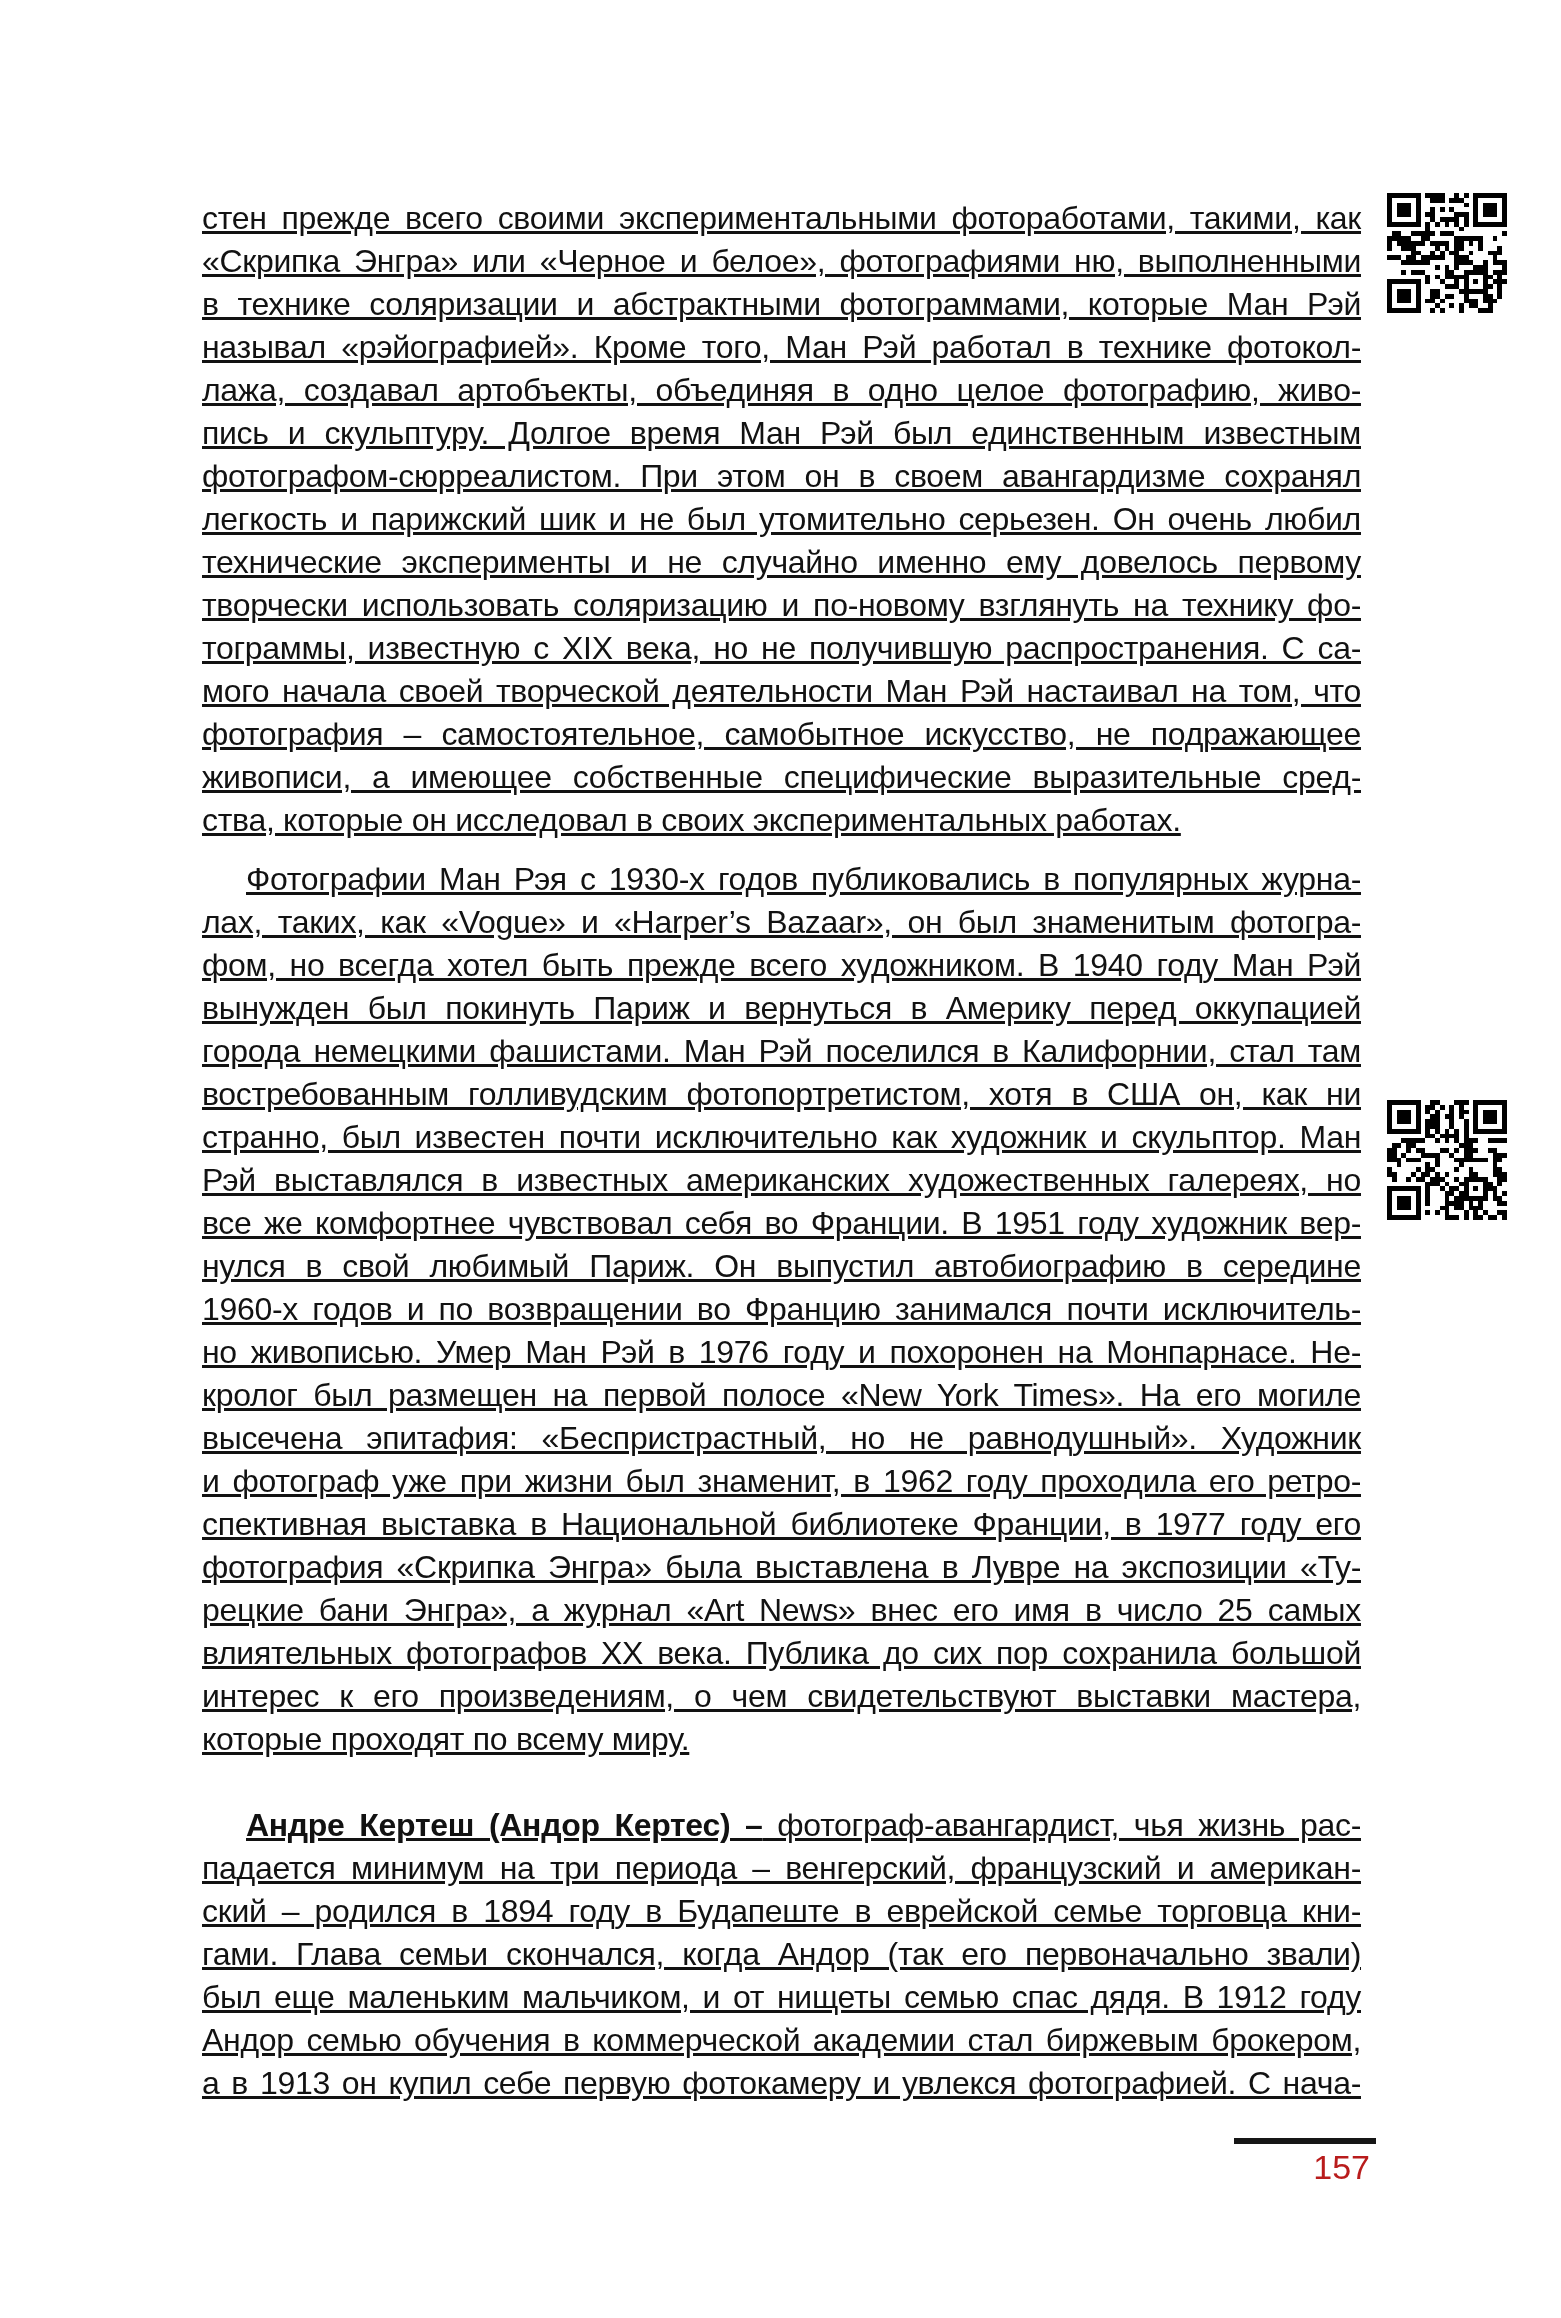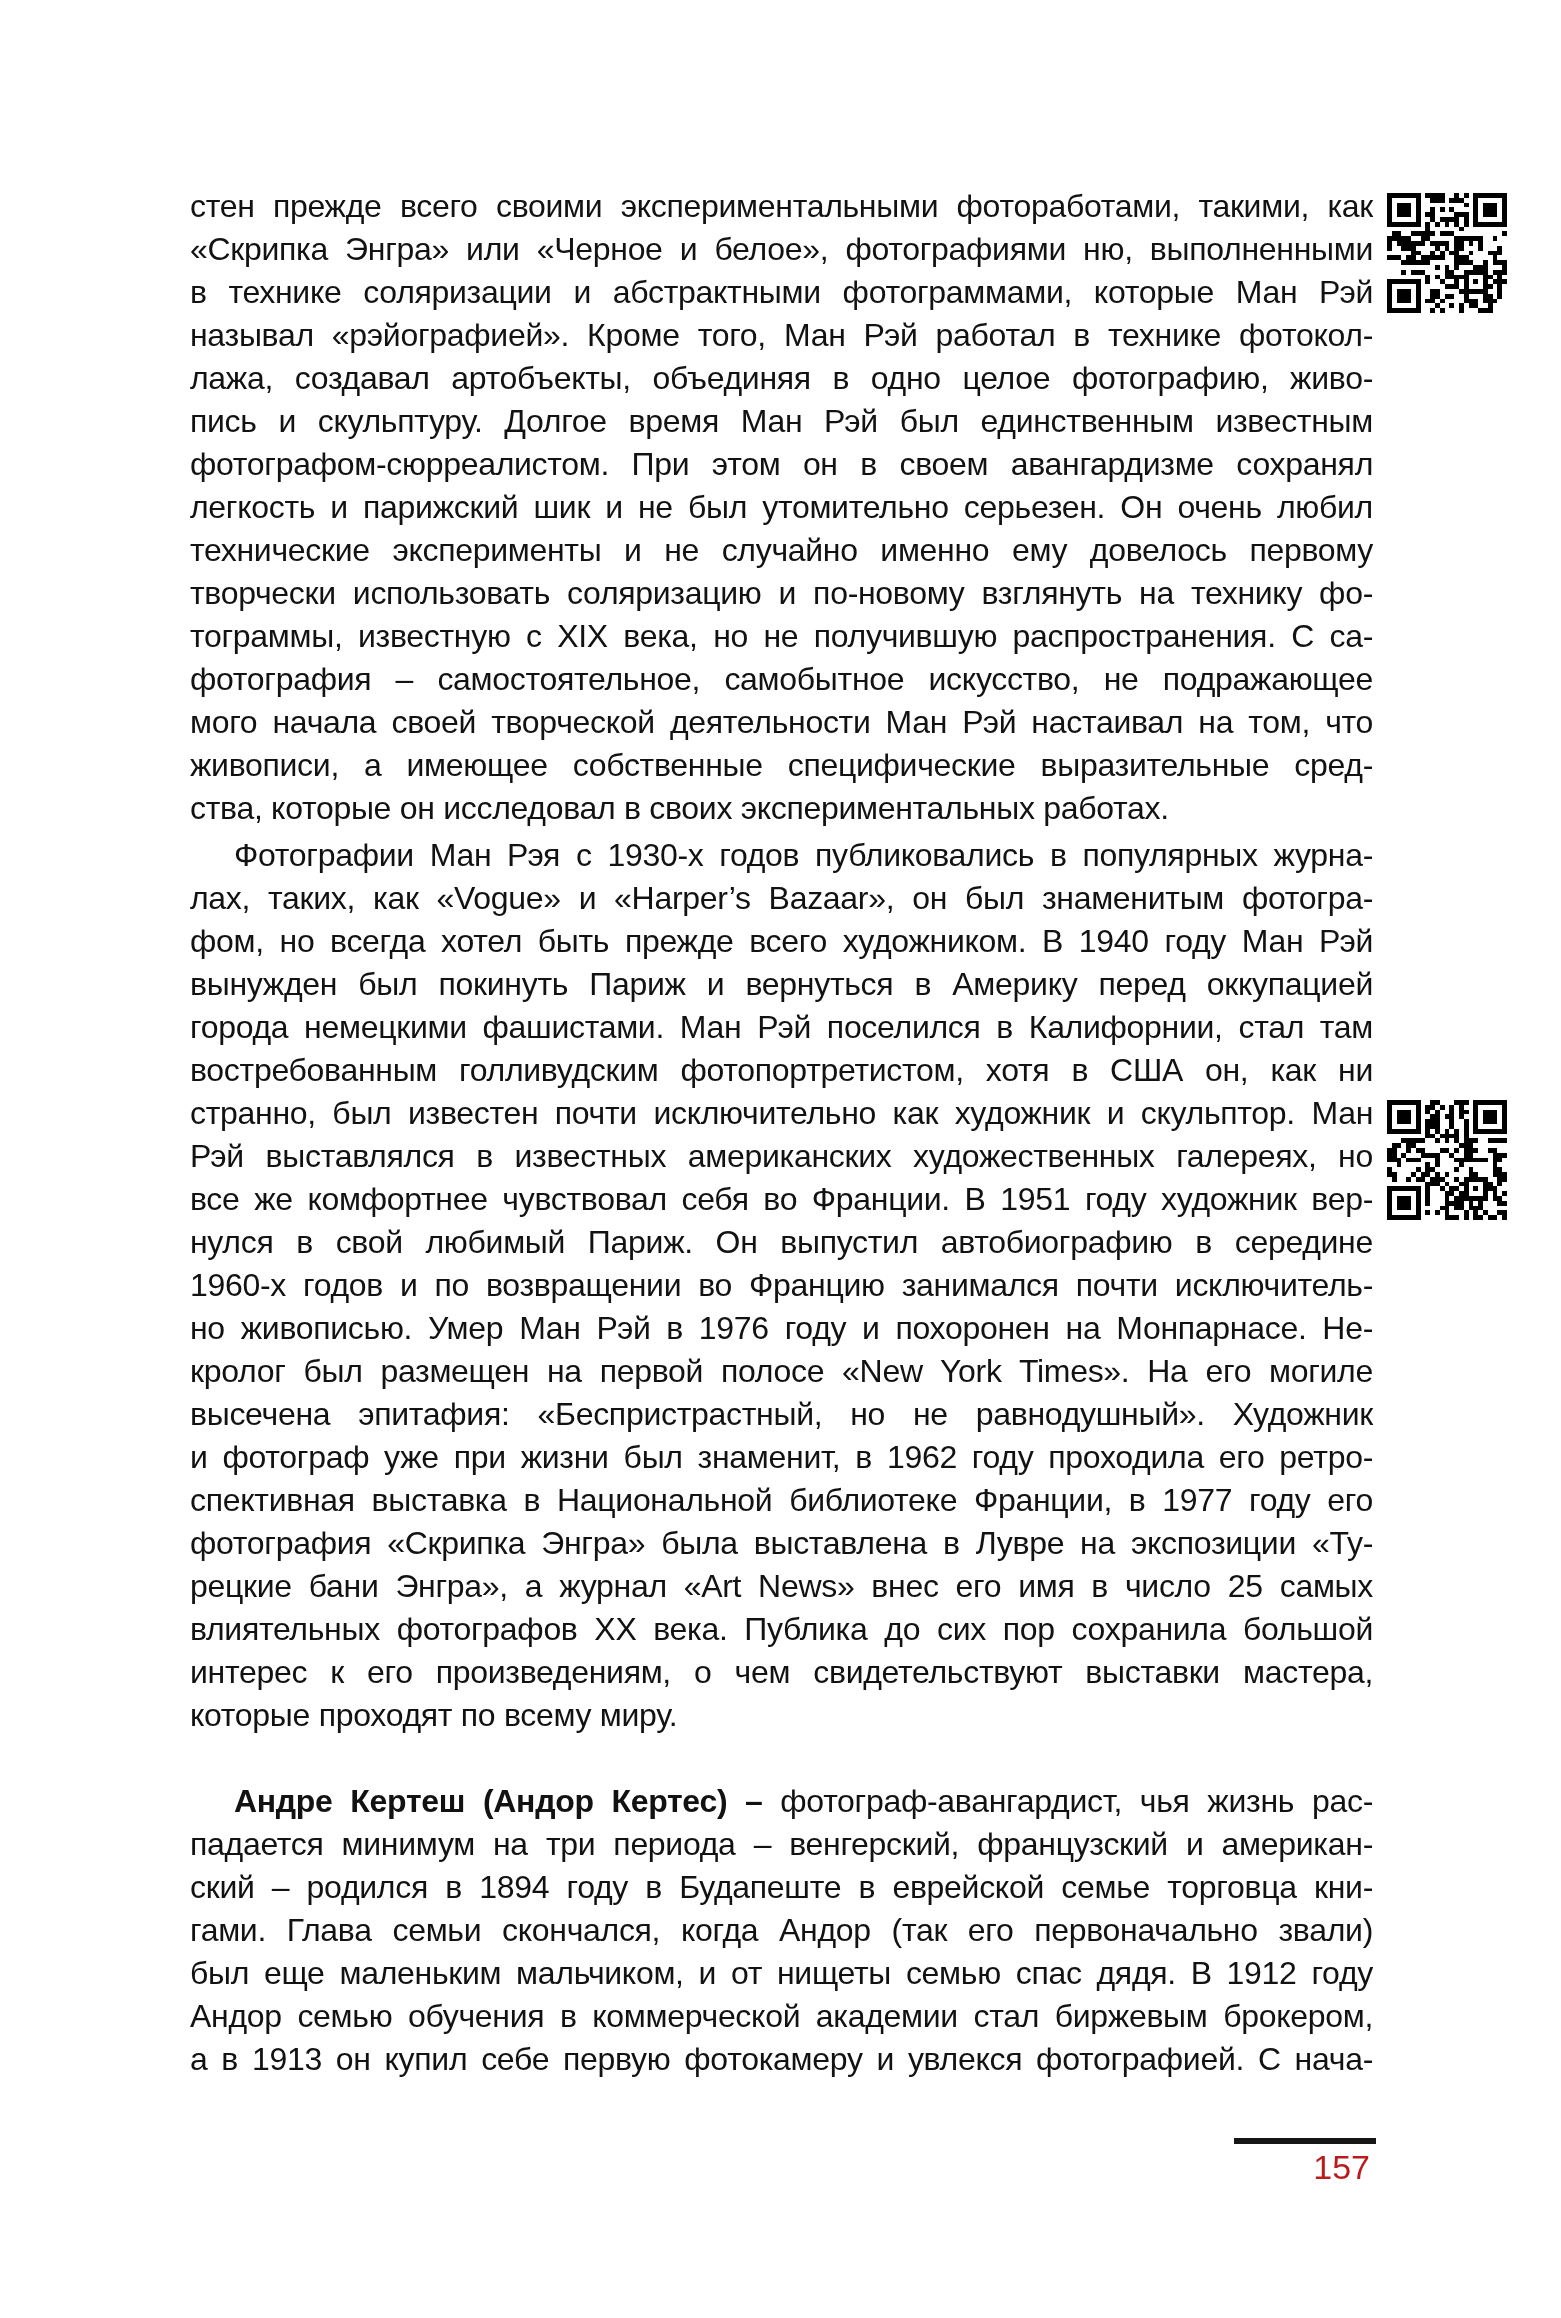--- a/index.html
+++ b/index.html
@@ -16,21 +16,21 @@
   }
   .text-block {
     position: absolute;
     left: 186px; top: 181px;
     width: 1191px;
     font-size: 32px;
     line-height: 43px;
     color: #121212;
     letter-spacing: -0.3px;
   }
-  .para { margin: 4px; }
+  .para { margin: 16px; text-decoration: underline; }
   .para.gap { margin-top: 43px; }
   .line {
     text-align: justify;
     text-align-last: justify;
     text-justify: inter-word;
     white-space: normal;
   }
   .line.no-just { text-align-last: left; }
   .line.indent { text-indent: 44px; }
   .line b { font-weight: bold; }
@@ -74,22 +74,22 @@
         <div class="line">«Скрипка Энгра» или «Черное и белое», фотографиями ню, выполненными</div>
         <div class="line">в технике соляризации и абстрактными фотограммами, которые Ман Рэй</div>
         <div class="line">называл «рэйографией». Кроме того, Ман Рэй работал в технике фотокол-</div>
         <div class="line">лажа, создавал артобъекты, объединяя в одно целое фотографию, живо-</div>
         <div class="line">пись и скульптуру. Долгое время Ман Рэй был единственным известным</div>
         <div class="line">фотографом-сюрреалистом. При этом он в своем авангардизме сохранял</div>
         <div class="line">легкость и парижский шик и не был утомительно серьезен. Он очень любил</div>
         <div class="line">технические эксперименты и не случайно именно ему довелось первому</div>
         <div class="line">творчески использовать соляризацию и по-новому взглянуть на технику фо-</div>
         <div class="line">тограммы, известную с XIX века, но не получившую распространения. С са-</div>
+        <div class="line">мого начала своей творческой деятельности Ман Рэй настаивал на том, что</div>
         <div class="line">фотография – самостоятельное, самобытное искусство, не подражающее</div>
-        <div class="line">мого начала своей творческой деятельности Ман Рэй настаивал на том, что</div>
         <div class="line">живописи, а имеющее собственные специфические выразительные сред-</div>
         <div class="line no-just">ства, которые он исследовал в своих экспериментальных работах.</div>
       </div>
       <div class="para">
         <div class="line indent">Фотографии Ман Рэя с 1930-х годов публиковались в популярных журна-</div>
         <div class="line">лах, таких, как «Vogue» и «Harper’s Bazaar», он был знаменитым фотогра-</div>
         <div class="line">фом, но всегда хотел быть прежде всего художником. В 1940 году Ман Рэй</div>
         <div class="line">вынужден был покинуть Париж и вернуться в Америку перед оккупацией</div>
         <div class="line">города немецкими фашистами. Ман Рэй поселился в Калифорнии, стал там</div>
         <div class="line">востребованным голливудским фотопортретистом, хотя в США он, как ни</div>

